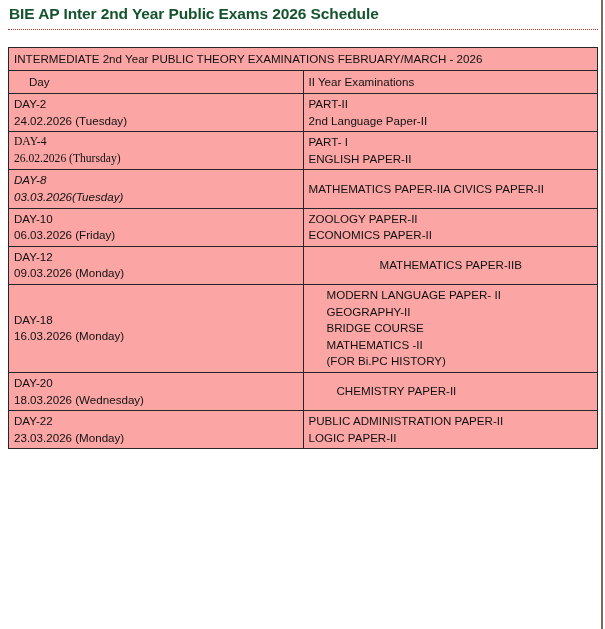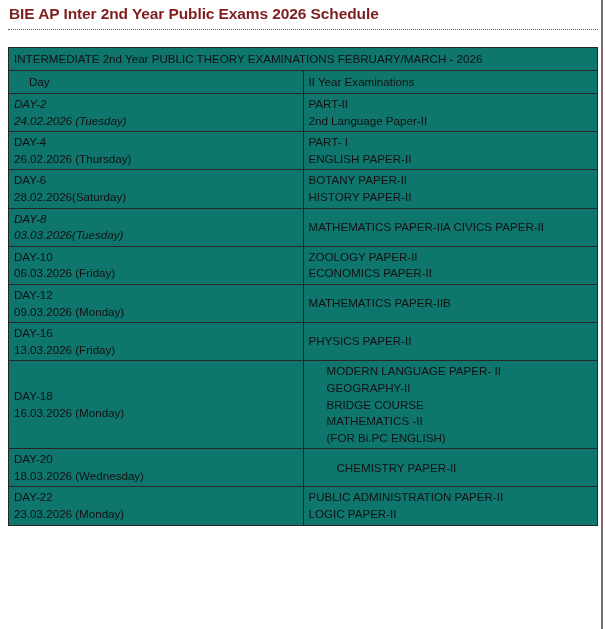--- a/index.html
+++ b/index.html
@@ -25,21 +25,21 @@
     top: 0;
     width: 605px;
     box-sizing: border-box;
     padding: 4px 8px 0 9px;
   }
   .page-title {
     font-size: 15.5px;
     font-weight: bold;
     line-height: 20px;
     letter-spacing: -0.1px;
-    color: #7f1d1d;
+    color: #14532d;
     white-space: nowrap;
   }
   .title-rule {
     position: absolute;
     left: 8px;
     top: 29px;
     width: 590px;
     height: 0;
     border-top: 1px dotted #c0392b;
   }
@@ -58,21 +58,21 @@
   .table-wrap {
     position: absolute;
     left: 8px;
     top: 47px;
     width: 581px;
   }
   table.schedule {
     width: 581px;
     border-collapse: collapse;
     table-layout: fixed;
-    background: #0f766e;
+    background: #fca5a5;
   }
   table.schedule td {
     border: 1px solid #262626;
     padding: 2px 4px 2px 5px;
     font-size: 11.6px;
     line-height: 16.6px;
     color: #111111;
     vertical-align: middle;
     word-wrap: break-word;
   }
@@ -102,47 +102,37 @@
     <tbody>
       <tr class="banner">
         <td class="full" colspan="2" style="border-color: rgb(38, 38, 38);">INTERMEDIATE 2nd Year PUBLIC THEORY EXAMINATIONS FEBRUARY/MARCH - 2026</td>
       </tr>
       <tr class="head-row">
         <td class="col-day" style="border-color: rgb(38, 38, 38); padding-left: 20px;">Day</td>
         <td class="col-exam" style="border-color: rgb(38, 38, 38);">II Year Examinations</td>
       </tr>
 
     <tr>
-          <td class="col-day" style="border-color: rgb(38, 38, 38); font-style: italic;">
+          <td class="col-day" style="border-color: rgb(38, 38, 38);">
             <span class="cell-line">DAY-2</span>
             <span class="cell-line">24.02.2026 (Tuesday)</span>
           </td>
           <td class="col-exam top-line" style="border-color: rgb(38, 38, 38);">
             <span class="cell-line">PART-II</span>
             <span class="cell-line">2nd Language Paper-II</span>
           </td>
         </tr>
         <tr>
-          <td class="col-day" style="border-color: rgb(38, 38, 38);">
+          <td class="col-day" style="border-color: rgb(38, 38, 38); font-family: Liberation Serif, serif;">
             <span class="cell-line">DAY-4</span>
             <span class="cell-line">26.02.2026 (Thursday)</span>
           </td>
           <td class="col-exam top-line" style="border-color: rgb(38, 38, 38);">
             <span class="cell-line">PART- I</span>
             <span class="cell-line">ENGLISH PAPER-II</span>
-          </td>
-        </tr>
-        <tr>
-          <td class="col-day" style="border-color: rgb(38, 38, 38);">
-            <span class="cell-line">DAY-6</span>
-            <span class="cell-line">28.02.2026(Saturday)</span>
-          </td>
-          <td class="col-exam top-line" style="border-color: rgb(38, 38, 38);">
-            <span class="cell-line">BOTANY PAPER-II</span>
-            <span class="cell-line">HISTORY PAPER-II</span>
           </td>
         </tr>
         <tr>
           <td class="col-day" style="border-color: rgb(38, 38, 38); font-style: italic;">
             <span class="cell-line">DAY-8</span>
             <span class="cell-line">03.03.2026(Tuesday)</span>
           </td>
           <td class="col-exam" style="border-color: rgb(38, 38, 38);">
             <span class="cell-line">MATHEMATICS PAPER-IIA CIVICS PAPER-II</span>
           </td>
@@ -155,44 +145,35 @@
           <td class="col-exam top-line" style="border-color: rgb(38, 38, 38);">
             <span class="cell-line">ZOOLOGY PAPER-II</span>
             <span class="cell-line">ECONOMICS PAPER-II</span>
           </td>
         </tr>
         <tr>
           <td class="col-day" style="border-color: rgb(38, 38, 38);">
             <span class="cell-line">DAY-12</span>
             <span class="cell-line">09.03.2026 (Monday)</span>
           </td>
-          <td class="col-exam" style="border-color: rgb(38, 38, 38);">
+          <td class="col-exam" style="border-color: rgb(38, 38, 38); text-align: center;">
             <span class="cell-line">MATHEMATICS PAPER-IIB</span>
-          </td>
-        </tr>
-        <tr>
-          <td class="col-day" style="border-color: rgb(38, 38, 38);">
-            <span class="cell-line">DAY-16</span>
-            <span class="cell-line">13.03.2026 (Friday)</span>
-          </td>
-          <td class="col-exam" style="border-color: rgb(38, 38, 38);">
-            <span class="cell-line">PHYSICS PAPER-II</span>
           </td>
         </tr>
         <tr>
           <td class="col-day" style="border-color: rgb(38, 38, 38);">
             <span class="cell-line">DAY-18</span>
             <span class="cell-line">16.03.2026 (Monday)</span>
           </td>
           <td class="col-exam top-line" style="border-color: rgb(38, 38, 38); padding-left: 23px;">
             <span class="cell-line">MODERN LANGUAGE PAPER- II</span>
             <span class="cell-line">GEOGRAPHY-II</span>
             <span class="cell-line">BRIDGE COURSE</span>
             <span class="cell-line">MATHEMATICS -II</span>
-            <span class="cell-line">(FOR Bi.PC ENGLISH)</span>
+            <span class="cell-line">(FOR Bi.PC HISTORY)</span>
           </td>
         </tr>
         <tr>
           <td class="col-day" style="border-color: rgb(38, 38, 38);">
             <span class="cell-line">DAY-20</span>
             <span class="cell-line">18.03.2026 (Wednesday)</span>
           </td>
           <td class="col-exam" style="border-color: rgb(38, 38, 38); padding-left: 33px;">
             <span class="cell-line">CHEMISTRY PAPER-II</span>
           </td>

